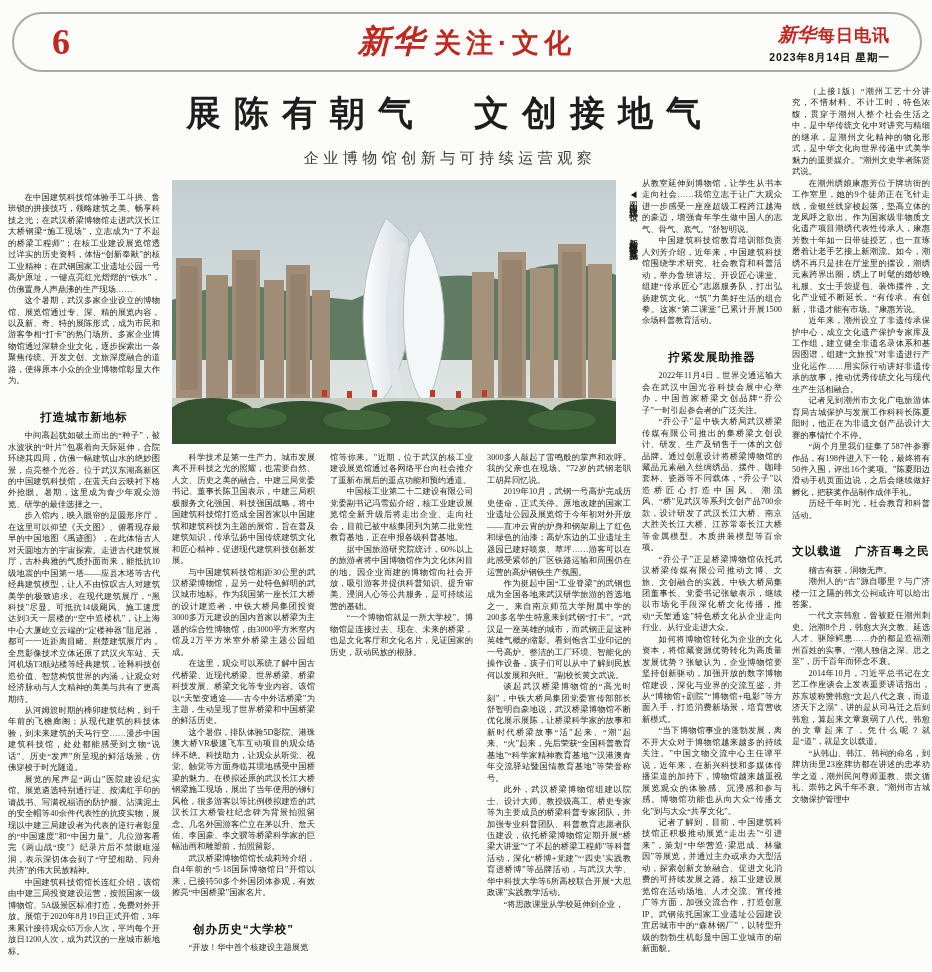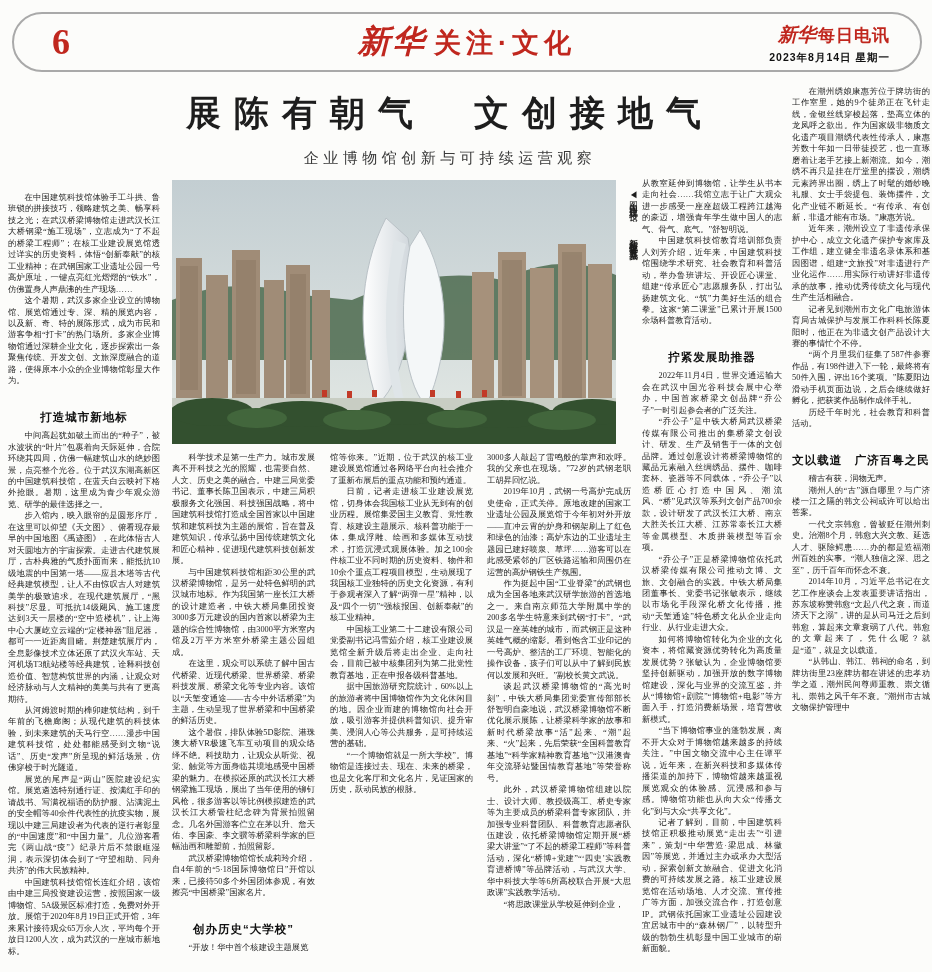--- a/index.html
+++ b/index.html
@@ -161,21 +161,20 @@
       <p class="para">科学技术是第一生产力。城市发展离不开科技之光的照耀，也需要自然、人文、历史之美的融合。中建三局党委书记、董事长陈卫国表示，中建三局积极服务文化强国、科技强国战略，将中国建筑科技馆打造成全国首家以中国建筑和建筑科技为主题的展馆，旨在普及建筑知识，传承弘扬中国传统建筑文化和匠心精神，促进现代建筑科技创新发展。</p>
       <p class="para">与中国建筑科技馆相距30公里的武汉桥梁博物馆，是另一处特色鲜明的武汉城市地标。作为我国第一座长江大桥的设计建造者，中铁大桥局集团投资3000多万元建设的国内首家以桥梁为主题的综合性博物馆，由3000平方米室内馆及2万平方米室外桥梁主题公园组成。</p>
       <p class="para">在这里，观众可以系统了解中国古代桥梁、近现代桥梁、世界桥梁、桥梁科技发展、桥梁文化等专业内容。该馆以“天堑变通途——古今中外话桥梁”为主题，生动呈现了世界桥梁和中国桥梁的鲜活历史。</p>
       <p class="para">这个暑假，排队体验5D影院、港珠澳大桥VR极速飞车互动项目的观众络绎不绝。科技助力，让观众从听觉、视觉、触觉等方面身临其境地感受中国桥梁的魅力。在模拟还原的武汉长江大桥钢梁施工现场，展出了当年使用的铆钉风枪，很多游客以等比例模拟建造的武汉长江大桥管柱纪念碑为背景拍照留念。几名外国游客伫立在茅以升、詹天佑、李国豪、李文骥等桥梁科学家的巨幅油画和雕塑前，拍照留影。</p>
       <p class="para">武汉桥梁博物馆馆长成莉玲介绍，自4年前的“5·18国际博物馆日”开馆以来，已接待50多个外国团体参观，有效擦亮“中国桥梁”国家名片。</p>
       <div class="sec-head">创办历史“大学校”</div>
       <p class="para">“开放！华中首个核建设主题展览</p>
     </div>
   <div class="col col3">
       <p class="para cont">馆等你来。”近期，位于武汉的核工业建设展览馆通过各网络平台向社会推介了重新布展后的重点功能和预约通道。</p>
-      <p class="para">日前，记者走进核工业建设展览馆，切身体会我国核工业从无到有的创业历程。展馆集爱国主义教育、党性教育、核建设主题展示、核科普功能于一体，集成浮雕、绘画和多媒体互动技术，打造沉浸式观展体验。加之100余件核工业不同时期的历史资料、物件和10余个重点工程项目模型，生动展现了我国核工业独特的历史文化资源，有利于参观者深入了解“两弹一星”精神，以及“四个一切”“强核报国、创新奉献”的核工业精神。</p>
       <p class="para">中国核工业第二十二建设有限公司党委副书记冯雪茹介绍，核工业建设展览馆全新升级后将走出企业、走向社会，目前已被中核集团列为第二批党性教育基地，正在申报各级科普基地。</p>
       <p class="para">据中国旅游研究院统计，60%以上的旅游者将中国博物馆作为文化休闲目的地。因企业而建的博物馆向社会开放，吸引游客并提供科普知识、提升审美、浸润人心等公共服务，是可持续运营的基础。</p>
       <p class="para">“一个博物馆就是一所大学校”。博物馆是连接过去、现在、未来的桥梁，也是文化客厅和文化名片，见证国家的历史，跃动民族的根脉。</p>
     </div>
   <div class="col col4">
       <p class="para cont">3000多人敲起了雷鸣般的掌声和欢呼。我的父亲也在现场。”72岁的武钢老职工胡昇回忆说。</p>
       <p class="para">2019年10月，武钢一号高炉完成历史使命，正式关停。原地改建的国家工业遗址公园及展览馆于今年初对外开放——直冲云霄的炉身和钢架刷上了红色和绿色的油漆；高炉东边的工业遗址主题园已建好喷泉、草坪……游客可以在此感受紧邻的厂区铁路运输和周围仍在运营的高炉钢铁生产氛围。</p>
       <p class="para">作为挺起中国“工业脊梁”的武钢也成为全国各地来武汉研学旅游的首选地之一。来自南京师范大学附属中学的200多名学生特意来到武钢“打卡”。“武汉是一座英雄的城市，而武钢正是这种英雄气概的缩影。看到饱含工业印记的一号高炉、整洁的工厂环境、智能化的操作设备，孩子们可以从中了解到民族何以发展和兴旺。”副校长黄文武说。</p>
       <p class="para">谈起武汉桥梁博物馆的“高光时刻”，中铁大桥局集团党委宣传部部长舒智明自豪地说，武汉桥梁博物馆不断优化展示展陈，让桥梁科学家的故事和新时代桥梁故事“活”起来、“潮”起来、“火”起来，先后荣获“全国科普教育基地”“科学家精神教育基地”“汉港澳青年交流驿站暨国情教育基地”等荣誉称号。</p>
       <p class="para">此外，武汉桥梁博物馆组建以院士、设计大师、教授级高工、桥史专家等为主要成员的桥梁科普专家团队，并加强专业科普团队、科普教育志愿者队伍建设，依托桥梁博物馆定期开展“桥梁大讲堂”“了不起的桥梁工程师”等科普活动，深化“桥博+党建”“‘四史’实践教育进桥博”等品牌活动，与武汉大学、华中科技大学等6所高校联合开展“大思政课”实践教学活动。</p>
@@ -187,20 +186,21 @@
       <div class="sec-head">拧紧发展助推器</div>
       <p class="para">2022年11月4日，世界交通运输大会在武汉中国光谷科技会展中心举办，中国首家桥梁文创品牌“乔公子”一时引起参会者的广泛关注。</p>
       <p class="para">“乔公子”是中铁大桥局武汉桥梁传媒有限公司推出的集桥梁文创设计、研发、生产及销售于一体的文创品牌。通过创意设计将桥梁博物馆的藏品元素融入丝绸绣品、摆件、咖啡套杯、瓷器等不同载体，“乔公子”以造桥匠心打造中国风、潮流风、“桥”见武汉等系列文创产品700余款，设计研发了武汉长江大桥、南京大胜关长江大桥、江苏常泰长江大桥等金属模型、木质拼装模型等百余项。</p>
       <p class="para">“乔公子”正是桥梁博物馆依托武汉桥梁传媒有限公司推动文博、文旅、文创融合的实践。中铁大桥局集团董事长、党委书记张敏表示，继续以市场化手段深化桥文化传播，推动“天堑通途”特色桥文化从企业走向行业、从行业走进大众。</p>
       <p class="para">如何将博物馆转化为企业的文化资本，将馆藏资源优势转化为高质量发展优势？张敏认为，企业博物馆要坚持创新驱动，加强开放的数字博物馆建设，深化与业界的交流互鉴，并从“博物馆+剧院”“博物馆+电影”等方面入手，打造消费新场景，培育营收新模式。</p>
       <p class="para">“当下博物馆事业的蓬勃发展，离不开大众对于博物馆越来越多的持续关注。”中国文物交流中心主任谭平说，近年来，在新兴科技和多媒体传播渠道的加持下，博物馆越来越重视展览观众的体验感、沉浸感和参与感。博物馆功能也从向大众“传播文化”到与大众“共享文化”。</p>
       <p class="para">记者了解到，目前，中国建筑科技馆正积极推动展览“走出去”“引进来”，策划“中华营造·梁思成、林徽因”等展览，并通过主办或承办大型活动，探索创新文旅融合、促进文化消费的可持续发展之路。核工业建设展览馆在活动场地、人才交流、宣传推广等方面，加强交流合作，打造创意IP。武钢依托国家工业遗址公园建设宜居城市中的“森林钢厂”，以转型升级的勃勃生机彰显中国工业城市的崭新面貌。</p>
       <p class="para byline">（本报记者汪鹏　喻珮）</p>
     </div>
   <div class="col col6">
+      <p class="para">（上接1版）“潮州工艺十分讲究，不惜材料、不计工时，特色浓馥，贯穿于潮州人整个社会生活之中，是中华传统文化中对讲究与精细的继承，是潮州文化精神的物化形式，是中华文化向世界传递中式美学魅力的重要媒介。”潮州文史学者陈贤武说。</p>
       <p class="para">在潮州绣娘康惠芳位于牌坊街的工作室里，她的9个徒弟正在飞针走线，金银丝线穿梭起落，垫高立体的龙凤呼之欲出。作为国家级非物质文化遗产项目潮绣代表性传承人，康惠芳数十年如一日带徒授艺，也一直琢磨着让老手艺接上新潮流。如今，潮绣不再只是挂在厅堂里的摆设，潮绣元素跨界出圈，绣上了时髦的婚纱晚礼服、女士手袋提包、装饰摆件，文化产业链不断延长。“有传承、有创新，非遗才能有市场。”康惠芳说。</p>
       <p class="para">近年来，潮州设立了非遗传承保护中心，成立文化遗产保护专家库及工作组，建立健全非遗名录体系和基因图谱，组建“文旅投”对非遗进行产业化运作……用实际行动讲好非遗传承的故事，推动优秀传统文化与现代生产生活相融合。</p>
       <p class="para">记者见到潮州市文化广电旅游体育局古城保护与发展工作科科长陈夏阳时，他正在为非遗文创产品设计大赛的事情忙个不停。</p>
       <p class="para">“两个月里我们征集了587件参赛作品，有198件进入下一轮，最终将有50件入围，评出16个奖项。”陈夏阳边滑动手机页面边说，之后会继续做好孵化，把获奖作品制作成伴手礼。</p>
       <p class="para">历经千年时光，社会教育和科普活动。</p>
       <div class="sec-head">文以载道　广济百粤之民</div>
       <p class="para">稽古有获，润物无声。</p>
       <p class="para">潮州人的“古”源自哪里？与广济楼一江之隔的韩文公祠或许可以给出答案。</p>
       <p class="para">一代文宗韩愈，曾被贬任潮州刺史。治潮8个月，韩愈大兴文教、延选人才、驱除鳄患……办的都是造福潮州百姓的实事。“潮人独信之深、思之至”，历千百年而怀念不衰。</p>
       <p class="para">2014年10月，习近平总书记在文艺工作座谈会上发表重要讲话指出，苏东坡称赞韩愈“文起八代之衰，而道济天下之溺”，讲的是从司马迁之后到韩愈，算起来文章衰弱了八代。韩愈的文章起来了，凭什么呢？就是“道”，就是文以载道。</p>

